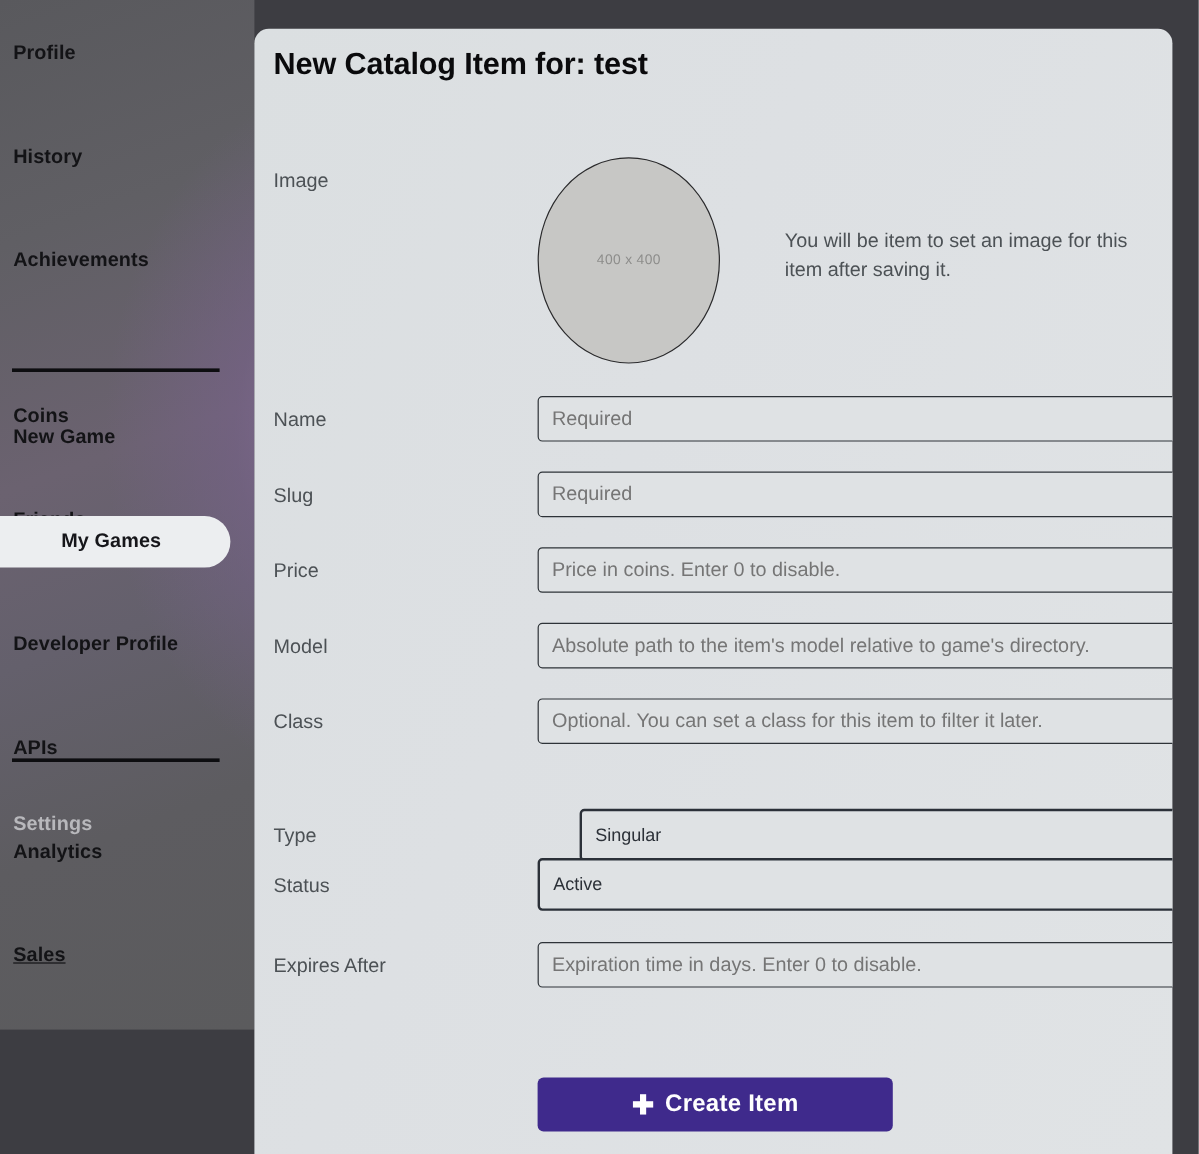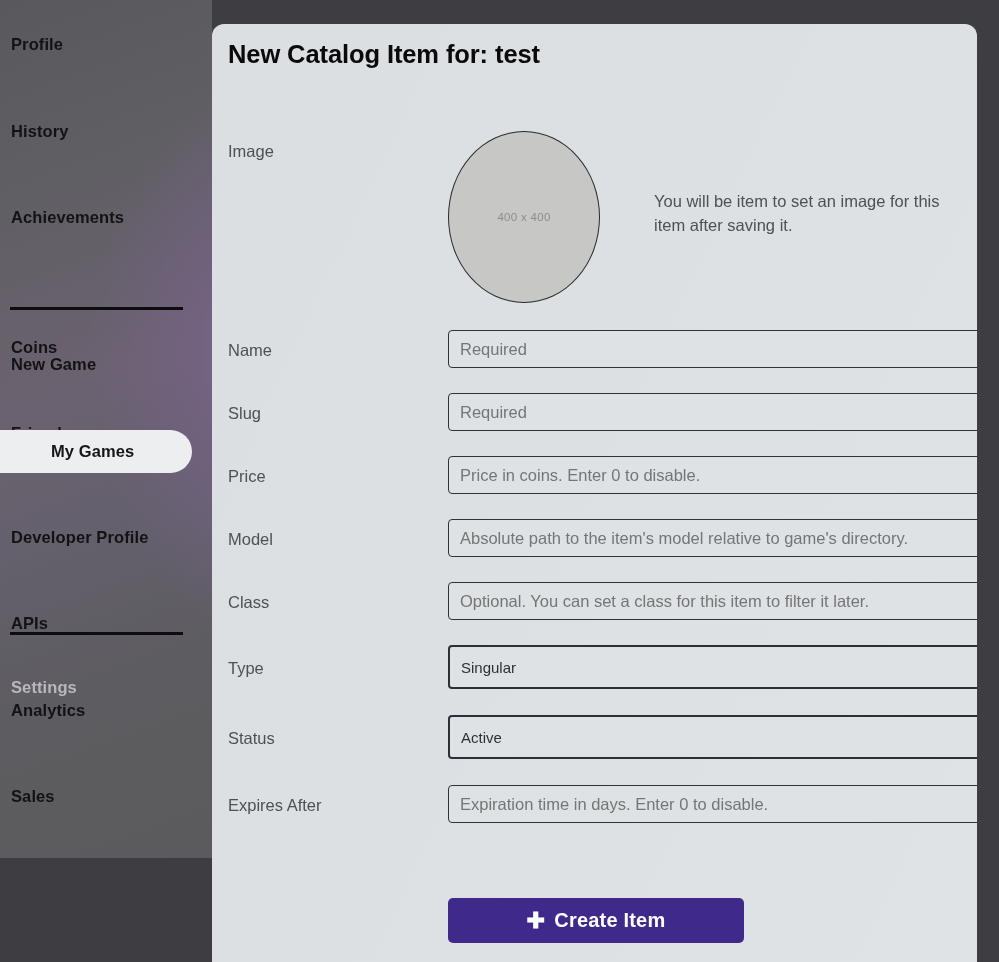--- a/index.html
+++ b/index.html
@@ -235,21 +235,21 @@
         </div>
       <div class="nav-item" style="top:87px;">
           <span>Developer Profile</span>
         </div>
       <div class="nav-item" style="top:130px;">
           <span>APIs</span>
         </div>
       <div class="nav-item" style="top:174px;">
           <span>Analytics</span>
         </div>
-      <div class="nav-item" style="top:217px;">
+      <div class="nav-item" style="top:217px;text-decoration:underline;">
           <span>Sales</span>
         </div>
     </div>
 
     <div class="nav-divider" style="top:632px;"></div>
 
     <div class="nav-group" style="top:666px;">
       <div class="nav-item muted" style="top:0px;">
           <span>Settings</span>
         </div>
@@ -287,21 +287,21 @@
     <div class="row" style="top:495px;">
       <div class="row-label" style="top:11px;">Model</div>
       <input class="ctl text" style="top: 0px;" type="text" placeholder="Absolute path to the item's model relative to game's directory.">
     </div>
 
     <div class="row" style="top:558px;">
       <div class="row-label" style="top:11px;">Class</div>
       <input class="ctl text" style="top: 0px;" type="text" placeholder="Optional. You can set a class for this item to filter it later.">
     </div>
 
-    <div class="row" style="top:621px;">
+    <div class="row" style="top:650px;padding-left:35px;">
       <div class="row-label" style="top:14px;">Type</div>
       <div class="ctl select" style="top:0px;">
         <span>Singular</span>
         <span class="sel-arrow"></span>
       </div>
     </div>
 
     <div class="row" style="top:691px;">
       <div class="row-label" style="top:14px;">Status</div>
       <div class="ctl select" style="top:0px;">

